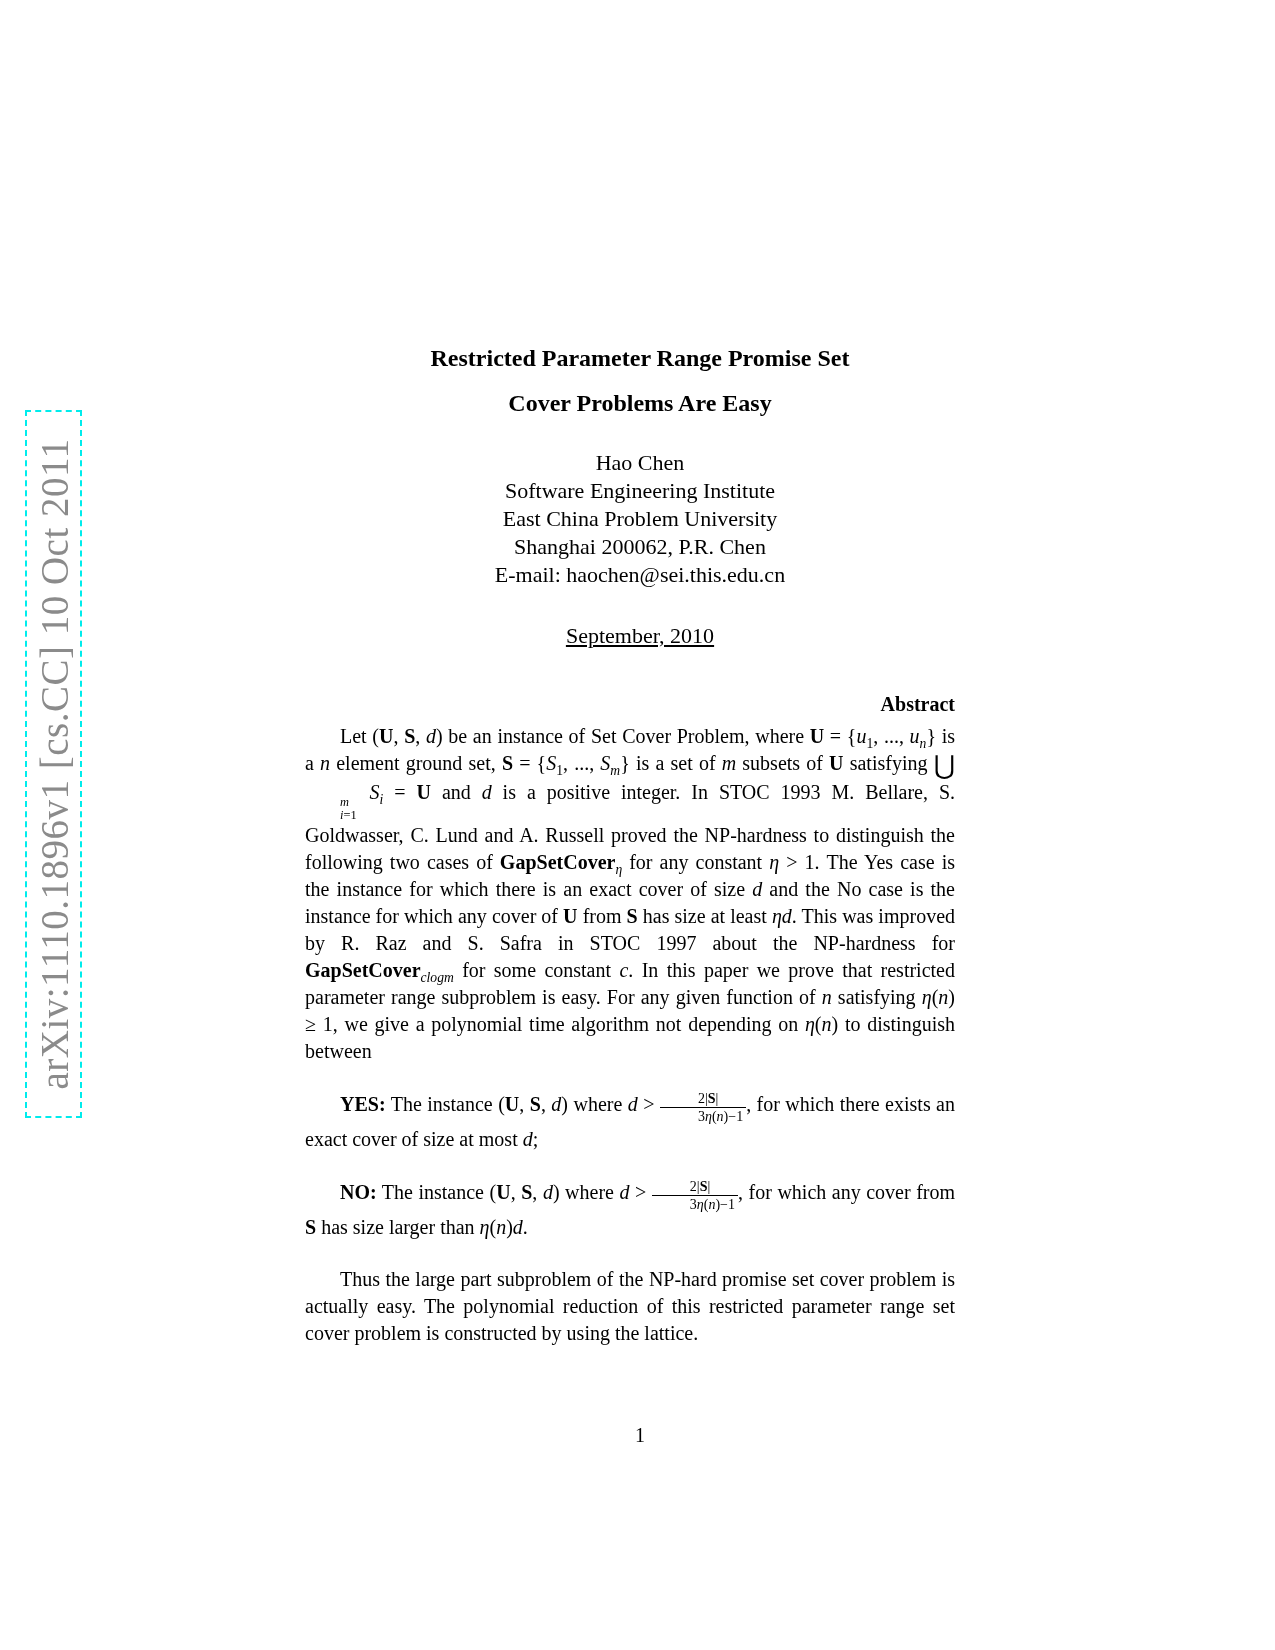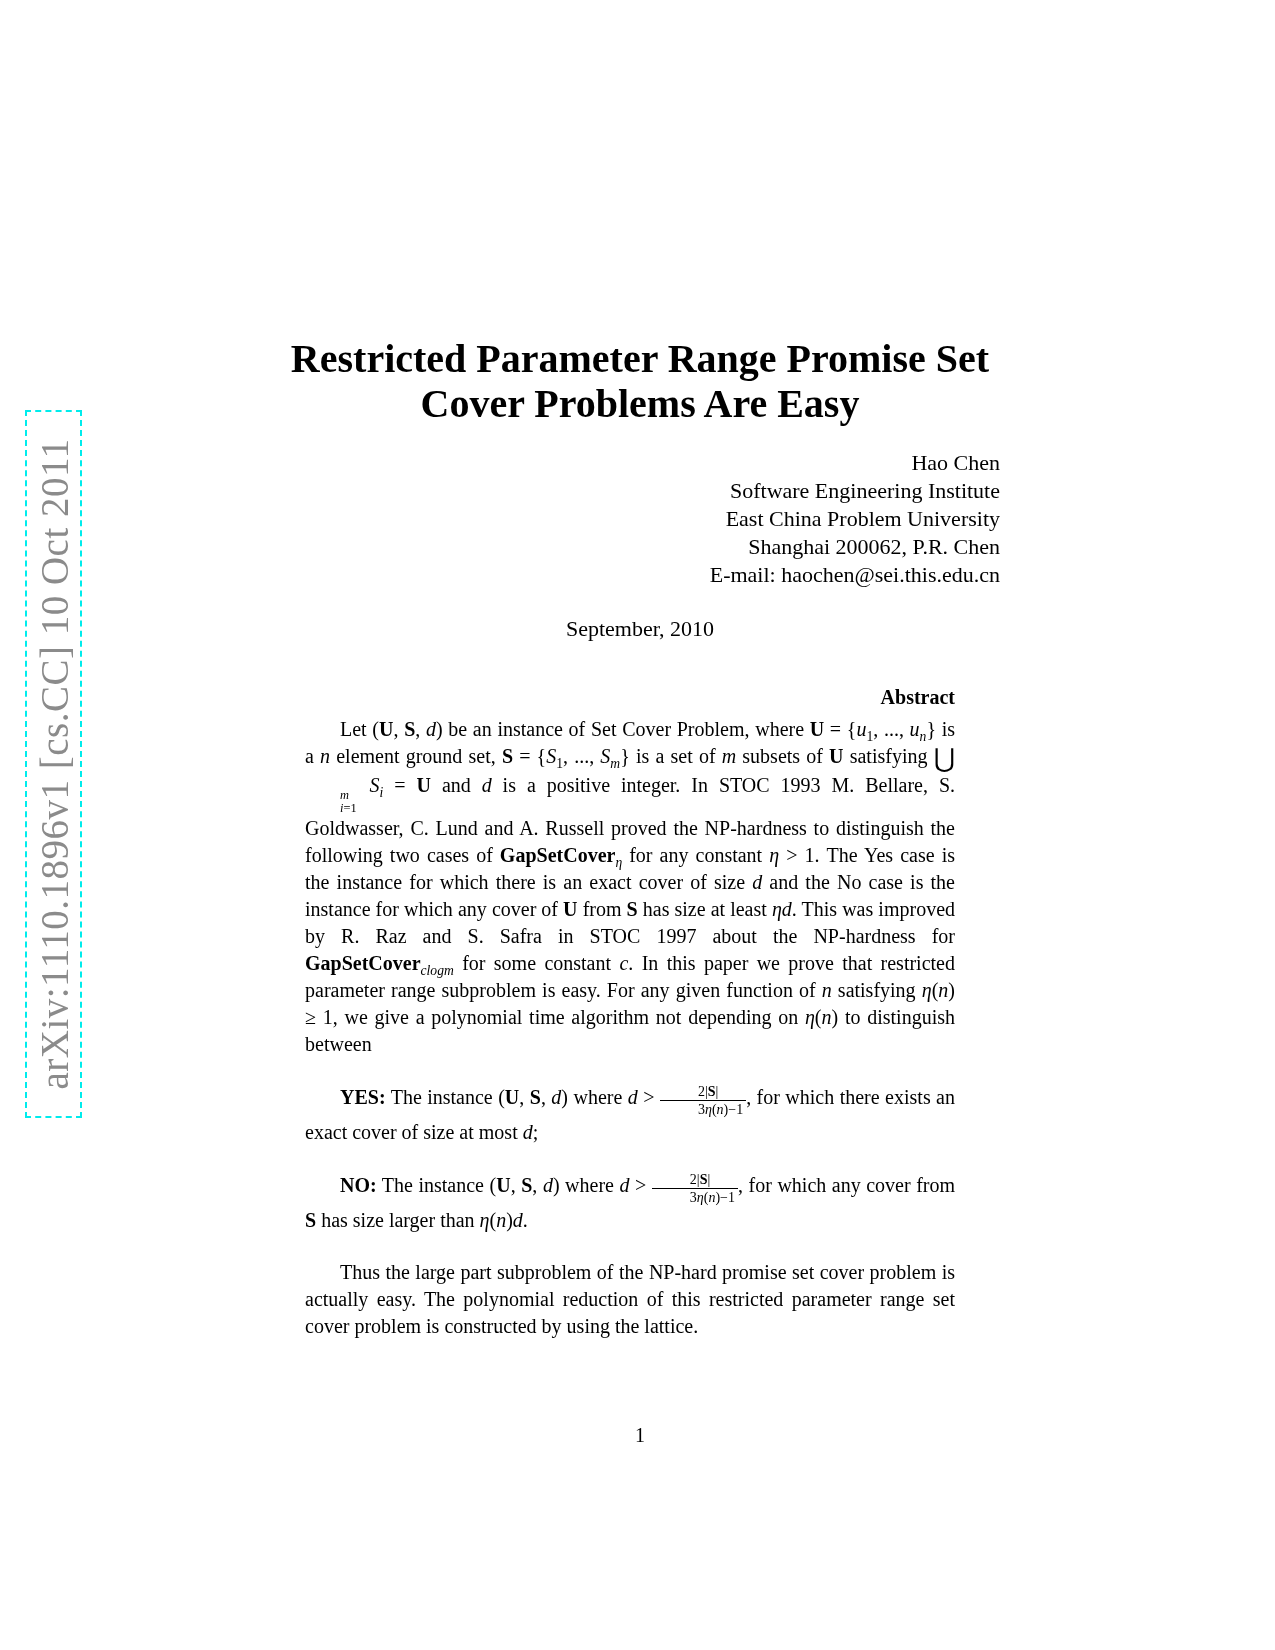--- a/index.html
+++ b/index.html
@@ -36,36 +36,37 @@
 
   .content {
     position: absolute;
     left: 280px;
     top: 336px;
     width: 720px;
   }
 
   .title {
     text-align: center;
-    font-size: 40px;
+    font-size: 24px;
     font-weight: bold;
     line-height: 45px;
   }
 
   .authors {
     margin-top: 23px;
-    text-align: right;
+    text-align: center;
     font-size: 22px;
     line-height: 28px;
   }
 
   .date {
-    margin-top: 27px;
+    margin-top: 34px;
     text-align: center;
     font-size: 22px;
+    text-decoration: underline;
   }
 
   .abs-head {
     margin: 44px 0 0 25px;
     width: 650px;
     text-align: right;
     font-size: 20px;
     font-weight: bold;
   }
 

